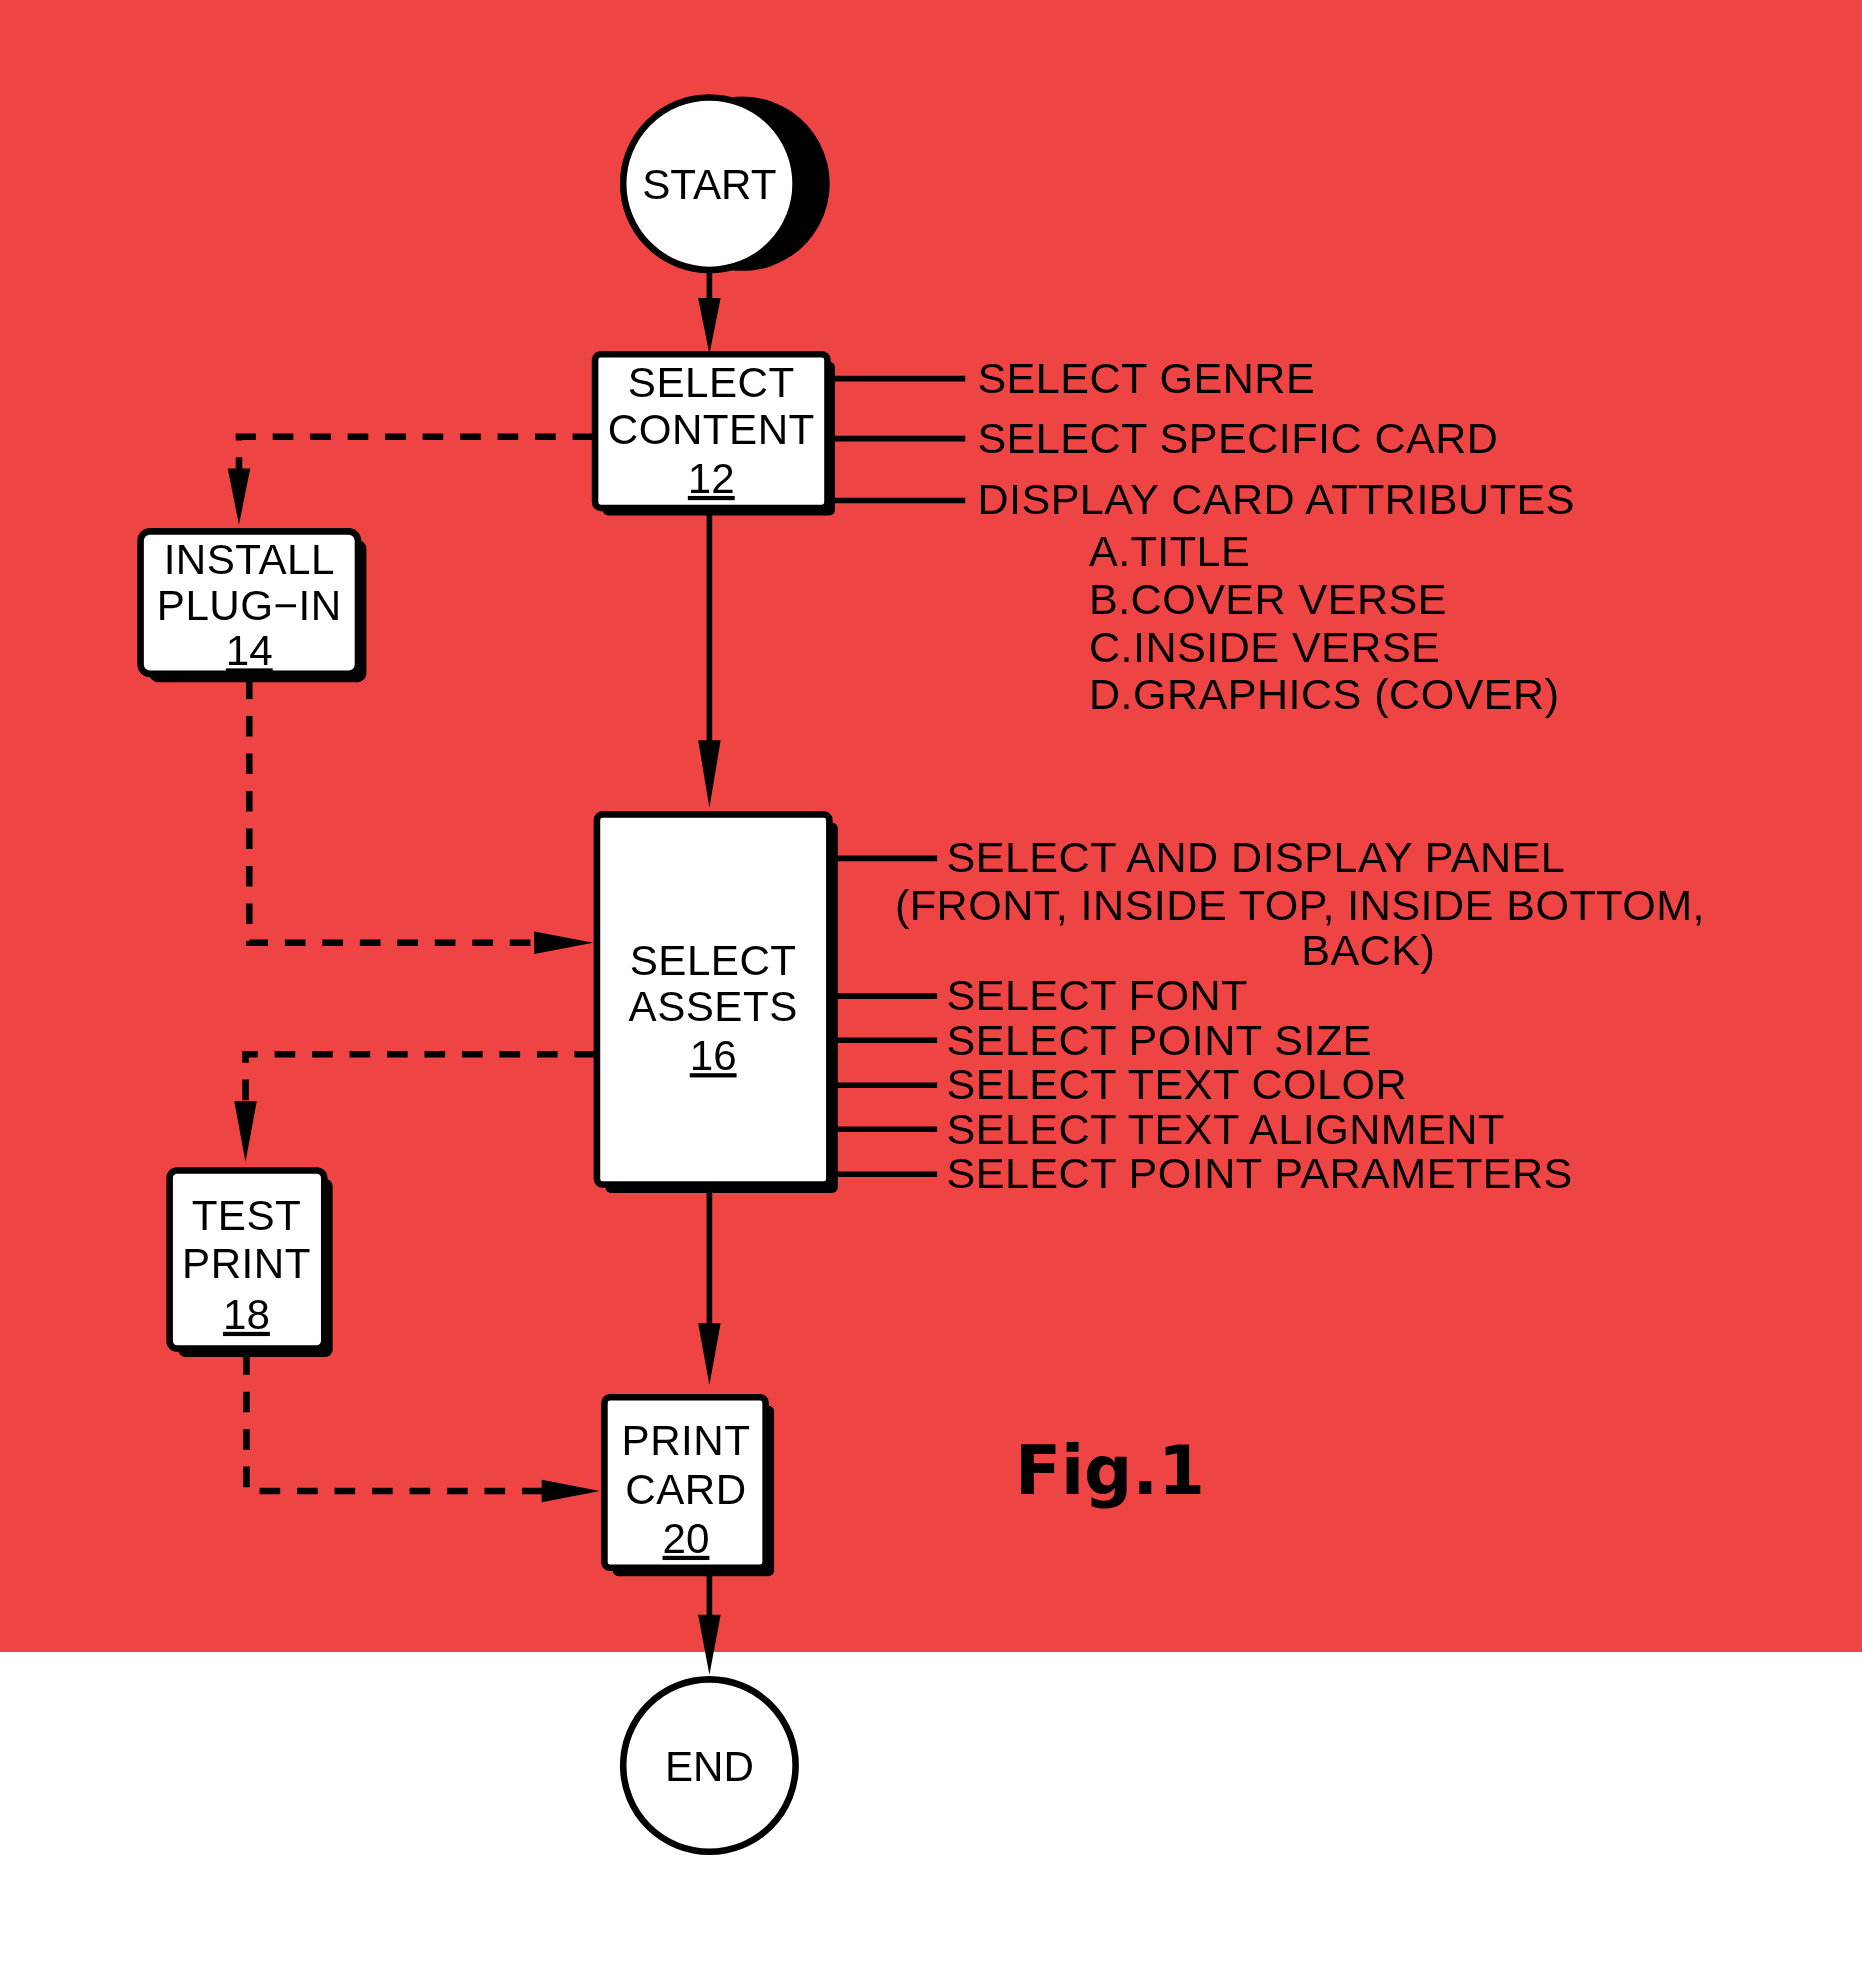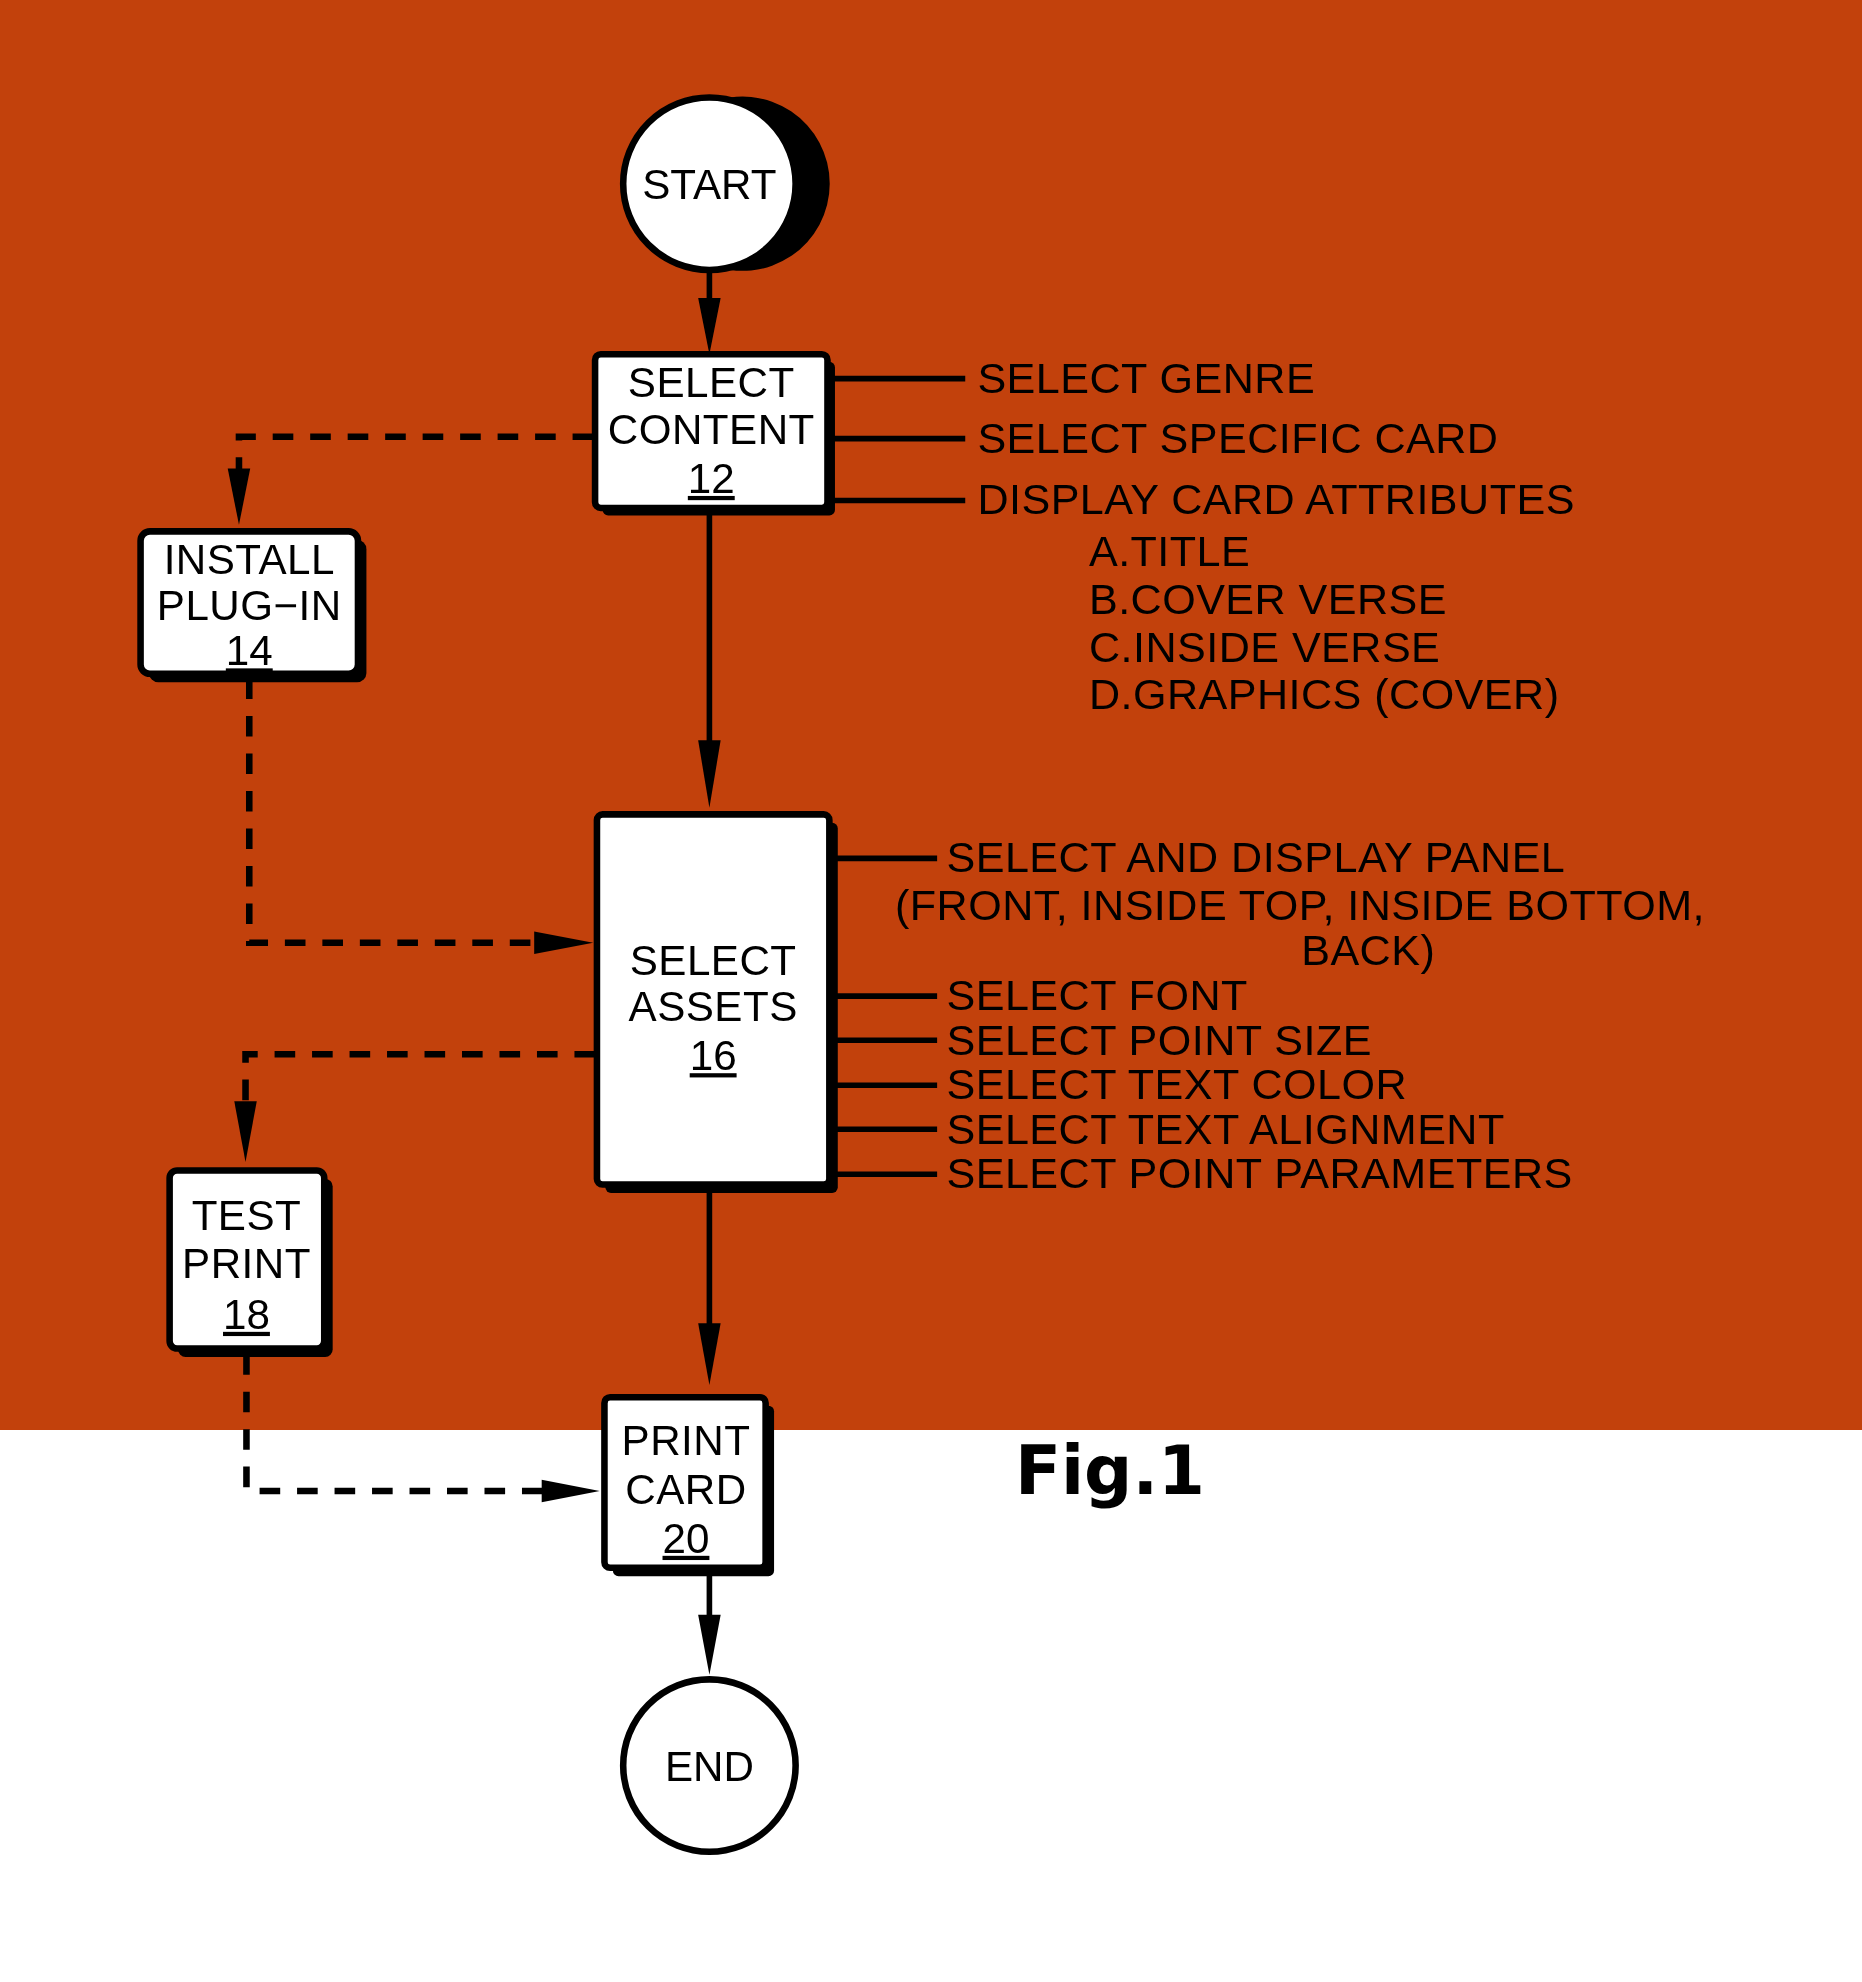--- a/index.html
+++ b/index.html
@@ -9,22 +9,22 @@
   }
   body {
     width: 1863px;
     height: 1983px;
     overflow: hidden;
     font-family: "Liberation Sans", sans-serif;
   }
   #figure-root {
     position: relative;
     width: 1863px;
-    height: 1430px;
-    background: #c2410c;
+    height: 1652px;
+    background: #ef4444;
   }
   svg#flowchart {
     position: absolute;
     top: 0;
     left: 0;
     width: 1863px;
     height: 1983px;
     display: block;
   }
   .node-shape {

